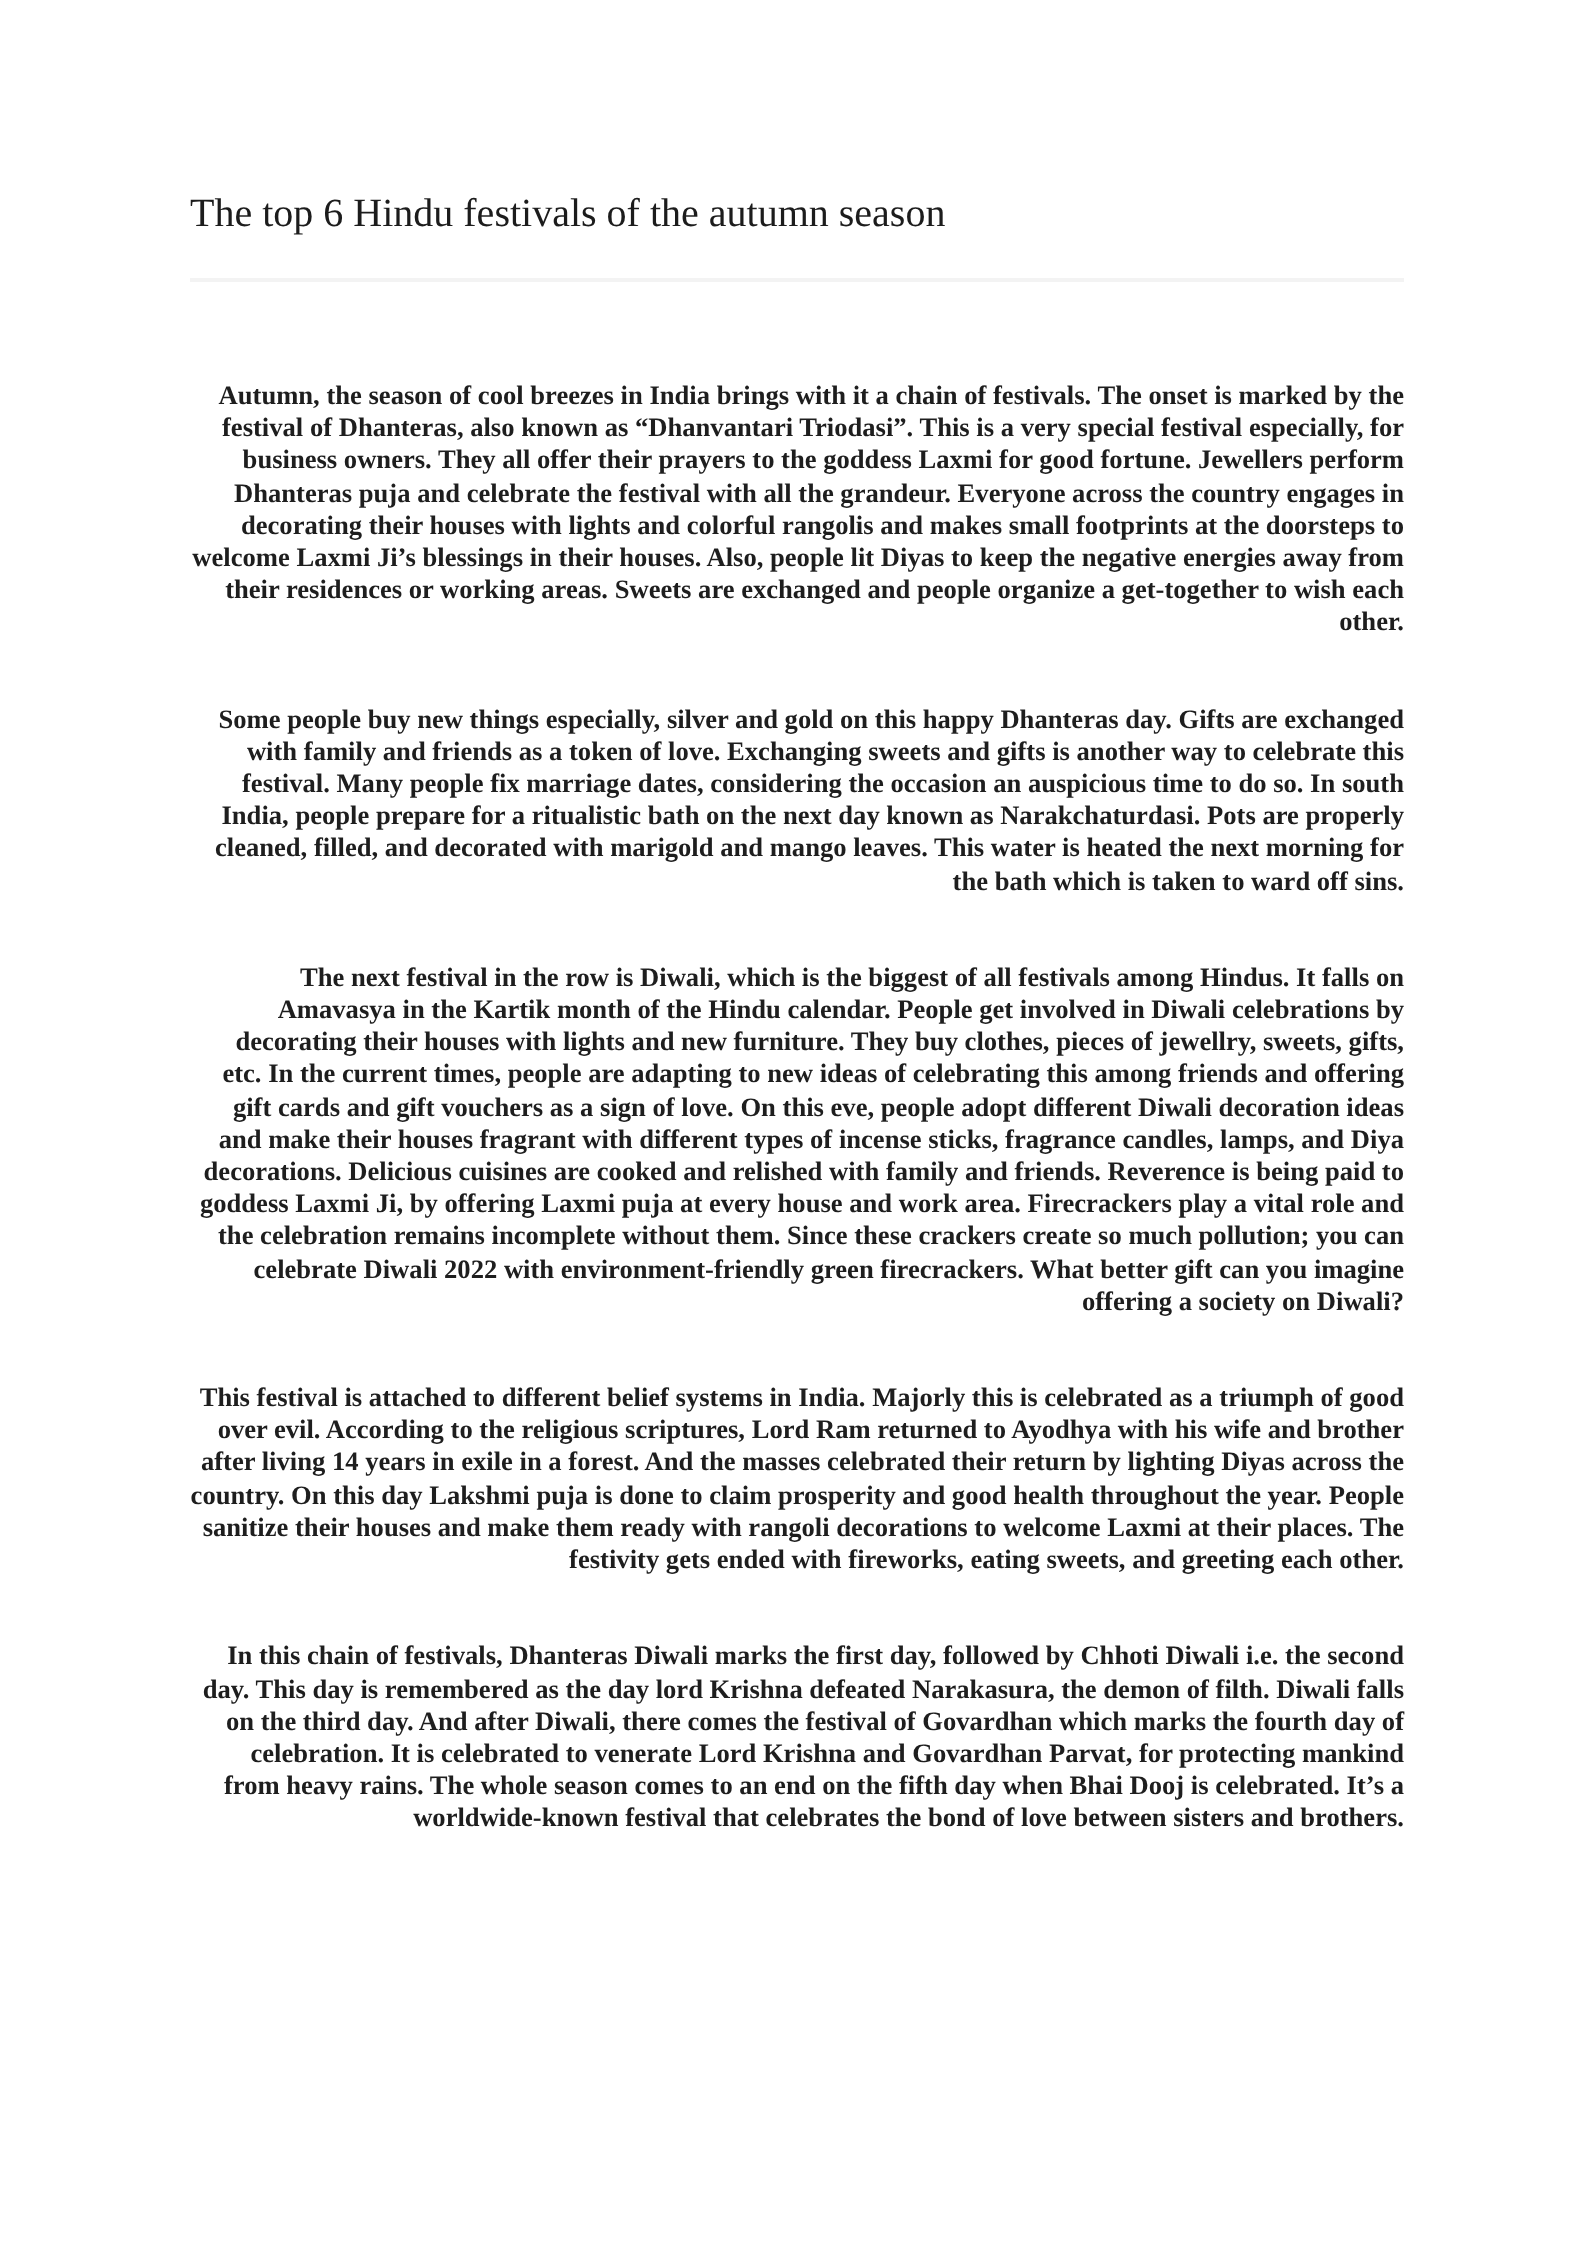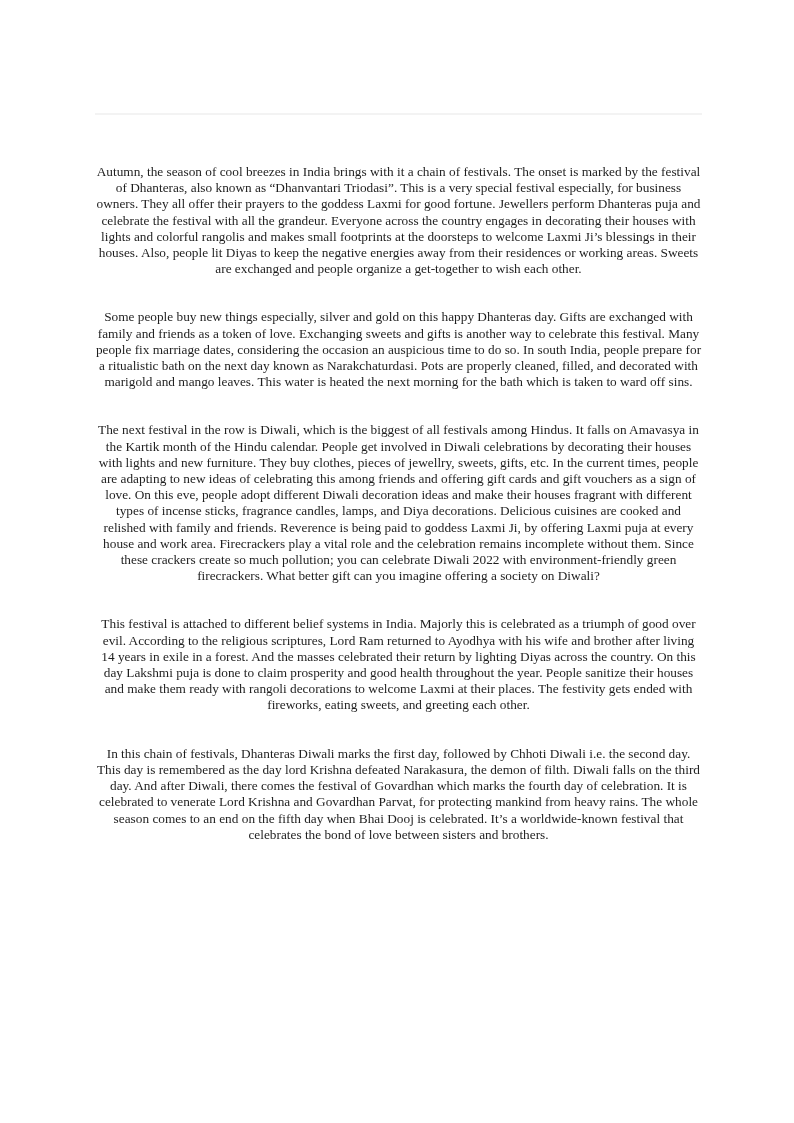--- a/index.html
+++ b/index.html
@@ -30,28 +30,30 @@
     border-top: 2px solid #f3f3f3;
     margin: 19px 0 0 0;
   }
   .article-body {
     margin-top: 49px;
   }
   .article-body p {
     font-size: 13.3px;
     line-height: 16.2px;
     margin: 0 0 32px 0;
-    text-align: center;
+    text-align: right;
     color: #1e1e1e;
+    font-weight: bold;
   }
 </style>
 </head>
 <body>
 
 <div class="page">
+  <h1 class="doc-title">The top 6 Hindu festivals of the autumn season</h1>
 
   <hr class="title-divider">
 
   <div class="article-body">
     <p>Autumn, the season of cool breezes in India brings with it a chain of festivals. The onset is marked by the festival of Dhanteras, also known as “Dhanvantari Triodasi”. This is a very special festival especially, for business owners. They all offer their prayers to the goddess Laxmi for good fortune. Jewellers perform Dhanteras puja and celebrate the festival with all the grandeur. Everyone across the country engages in decorating their houses with lights and colorful rangolis and makes small footprints at the doorsteps to welcome Laxmi Ji’s blessings in their houses. Also, people lit Diyas to keep the negative energies away from their residences or working areas. Sweets are exchanged and people organize a get-together to wish each other.</p>
     <p>Some people buy new things especially, silver and gold on this happy Dhanteras day. Gifts are exchanged with family and friends as a token of love. Exchanging sweets and gifts is another way to celebrate this festival. Many people fix marriage dates, considering the occasion an auspicious time to do so. In south India, people prepare for a ritualistic bath on the next day known as Narakchaturdasi. Pots are properly cleaned, filled, and decorated with marigold and mango leaves. This water is heated the next morning for the bath which is taken to ward off sins.</p>
     <p>The next festival in the row is Diwali, which is the biggest of all festivals among Hindus. It falls on Amavasya in the Kartik month of the Hindu calendar. People get involved in Diwali celebrations by decorating their houses with lights and new furniture. They buy clothes, pieces of jewellry, sweets, gifts, etc. In the current times, people are adapting to new ideas of celebrating this among friends and offering gift cards and gift vouchers as a sign of love. On this eve, people adopt different Diwali decoration ideas and make their houses fragrant with different types of incense sticks, fragrance candles, lamps, and Diya decorations. Delicious cuisines are cooked and relished with family and friends. Reverence is being paid to goddess Laxmi Ji, by offering Laxmi puja at every house and work area. Firecrackers play a vital role and the celebration remains incomplete without them. Since these crackers create so much pollution; you can celebrate Diwali 2022 with environment-friendly green firecrackers. What better gift can you imagine offering a society on Diwali?</p>
     <p>This festival is attached to different belief systems in India. Majorly this is celebrated as a triumph of good over evil. According to the religious scriptures, Lord Ram returned to Ayodhya with his wife and brother after living 14 years in exile in a forest. And the masses celebrated their return by lighting Diyas across the country. On this day Lakshmi puja is done to claim prosperity and good health throughout the year. People sanitize their houses and make them ready with rangoli decorations to welcome Laxmi at their places. The festivity gets ended with fireworks, eating sweets, and greeting each other.</p>
     <p>In this chain of festivals, Dhanteras Diwali marks the first day, followed by Chhoti Diwali i.e. the second day. This day is remembered as the day lord Krishna defeated Narakasura, the demon of filth. Diwali falls on the third day. And after Diwali, there comes the festival of Govardhan which marks the fourth day of celebration. It is celebrated to venerate Lord Krishna and Govardhan Parvat, for protecting mankind from heavy rains. The whole season comes to an end on the fifth day when Bhai Dooj is celebrated. It’s a worldwide-known festival that celebrates the bond of love between sisters and brothers.</p>
   </div>

